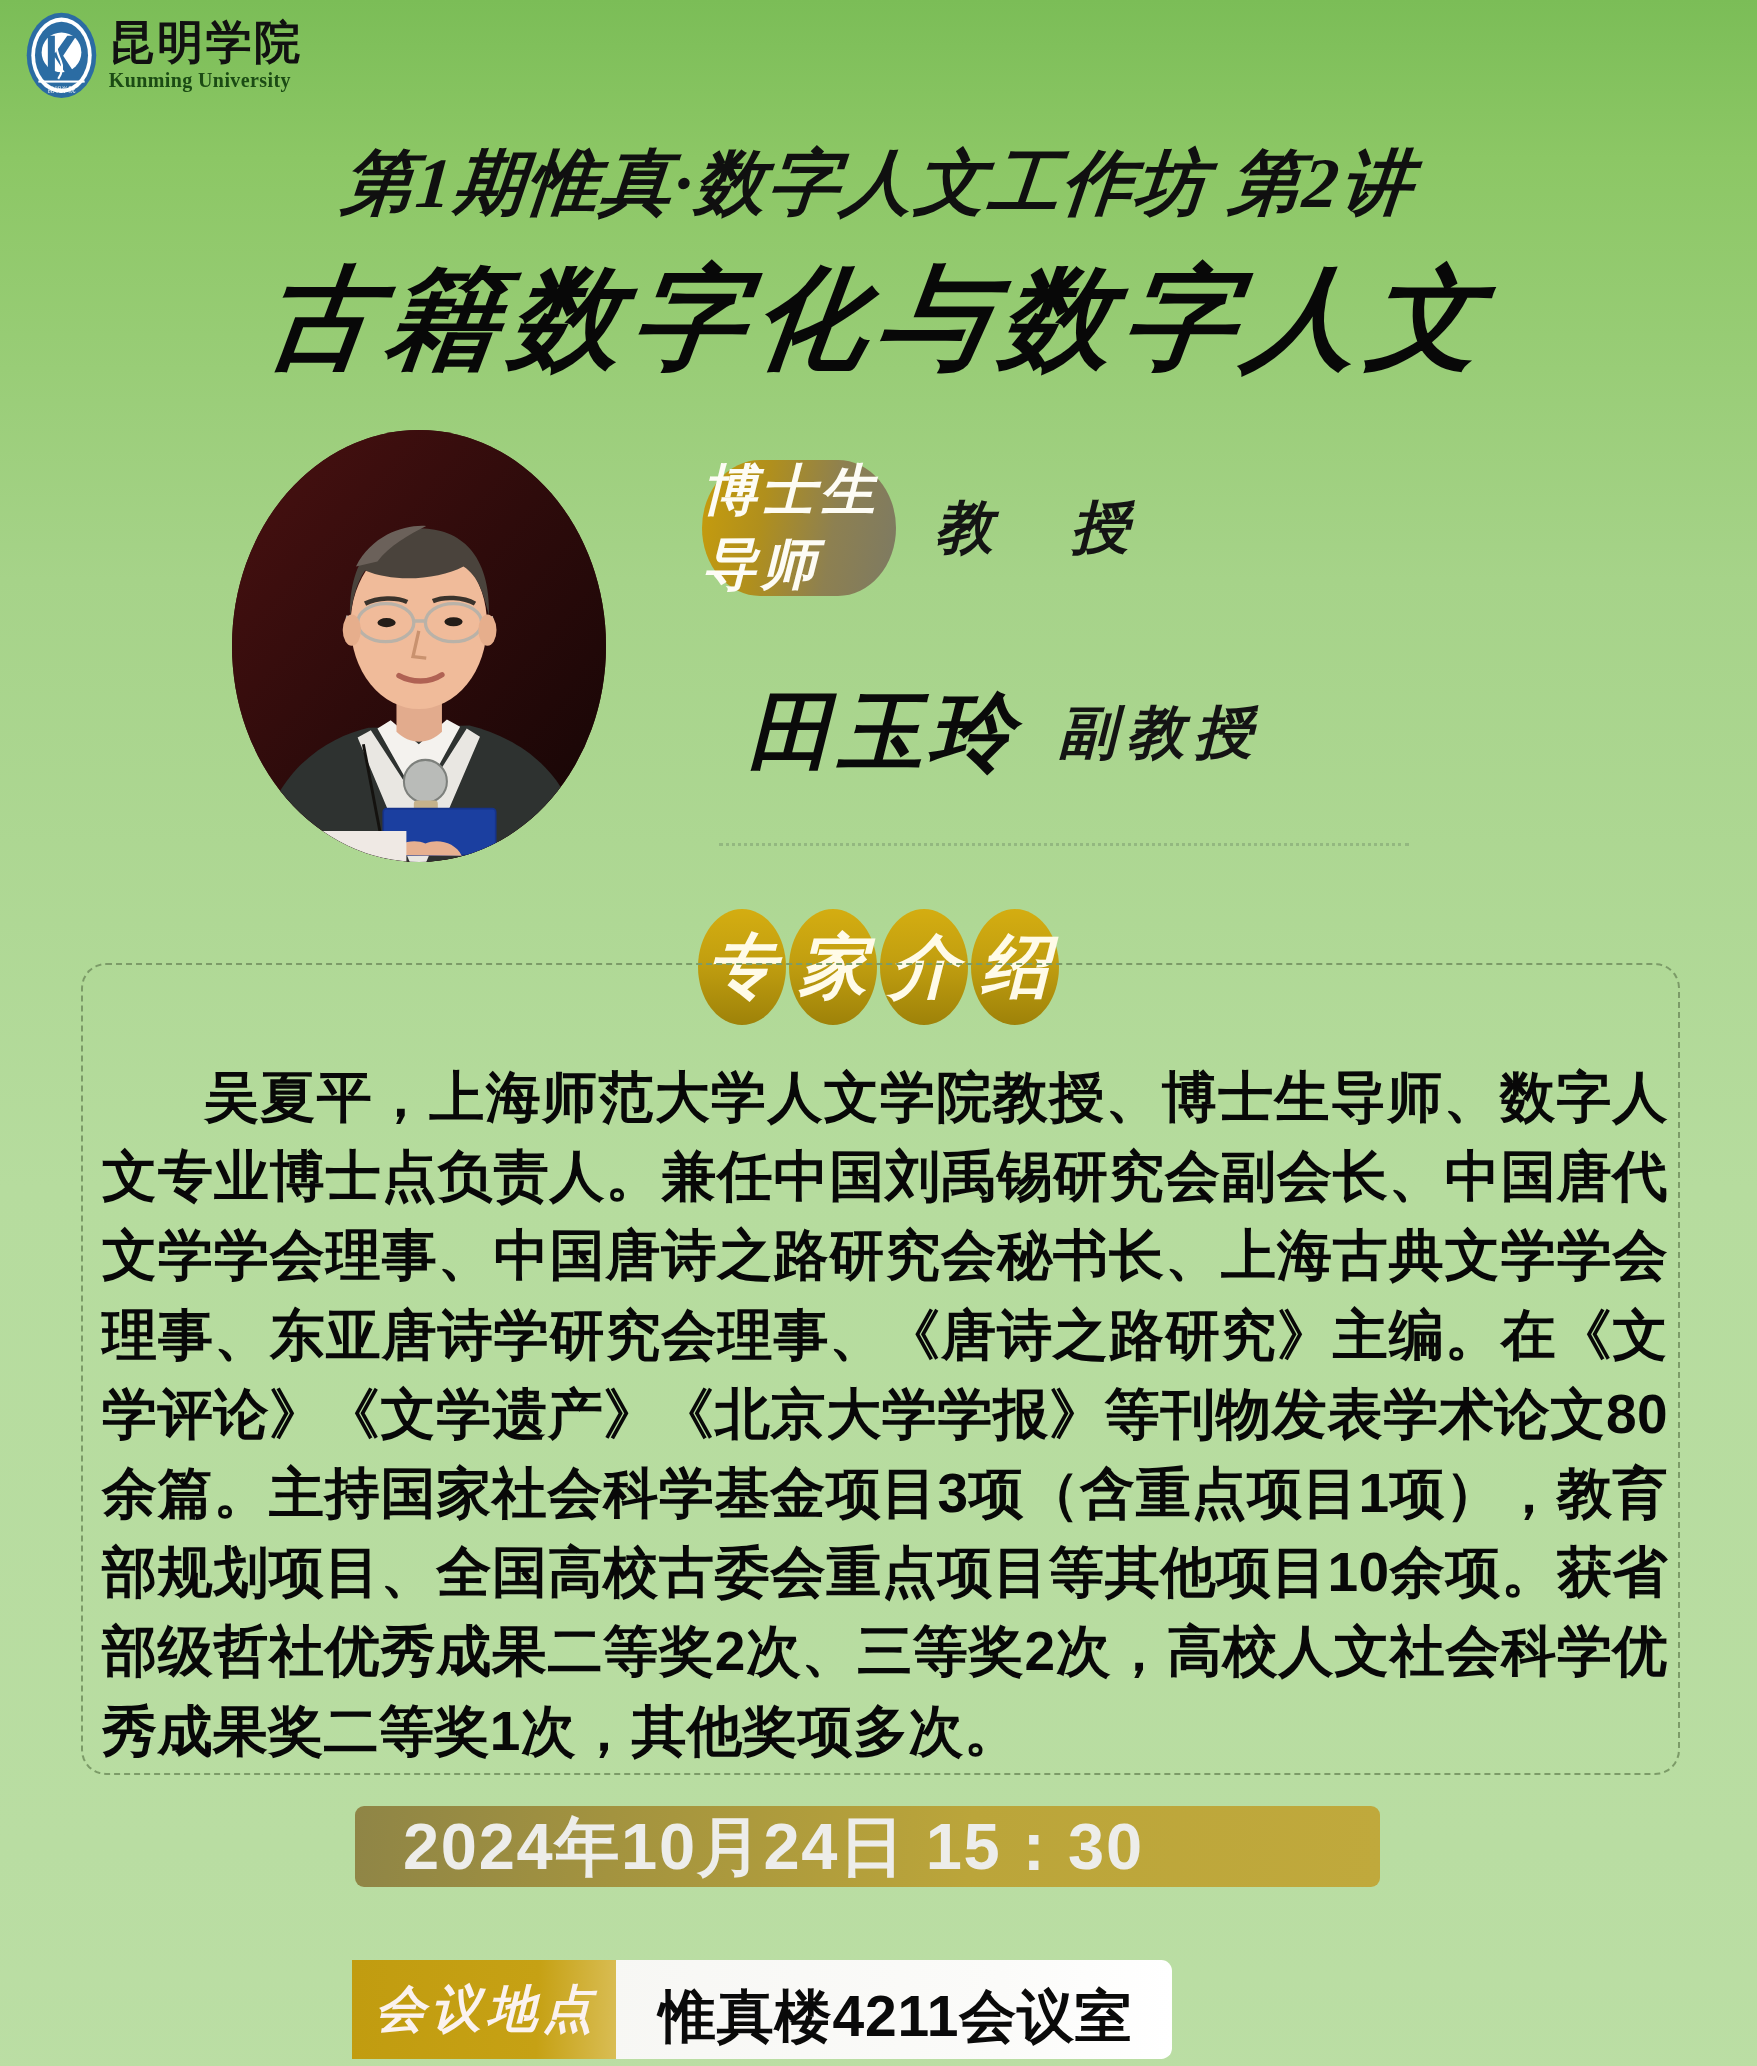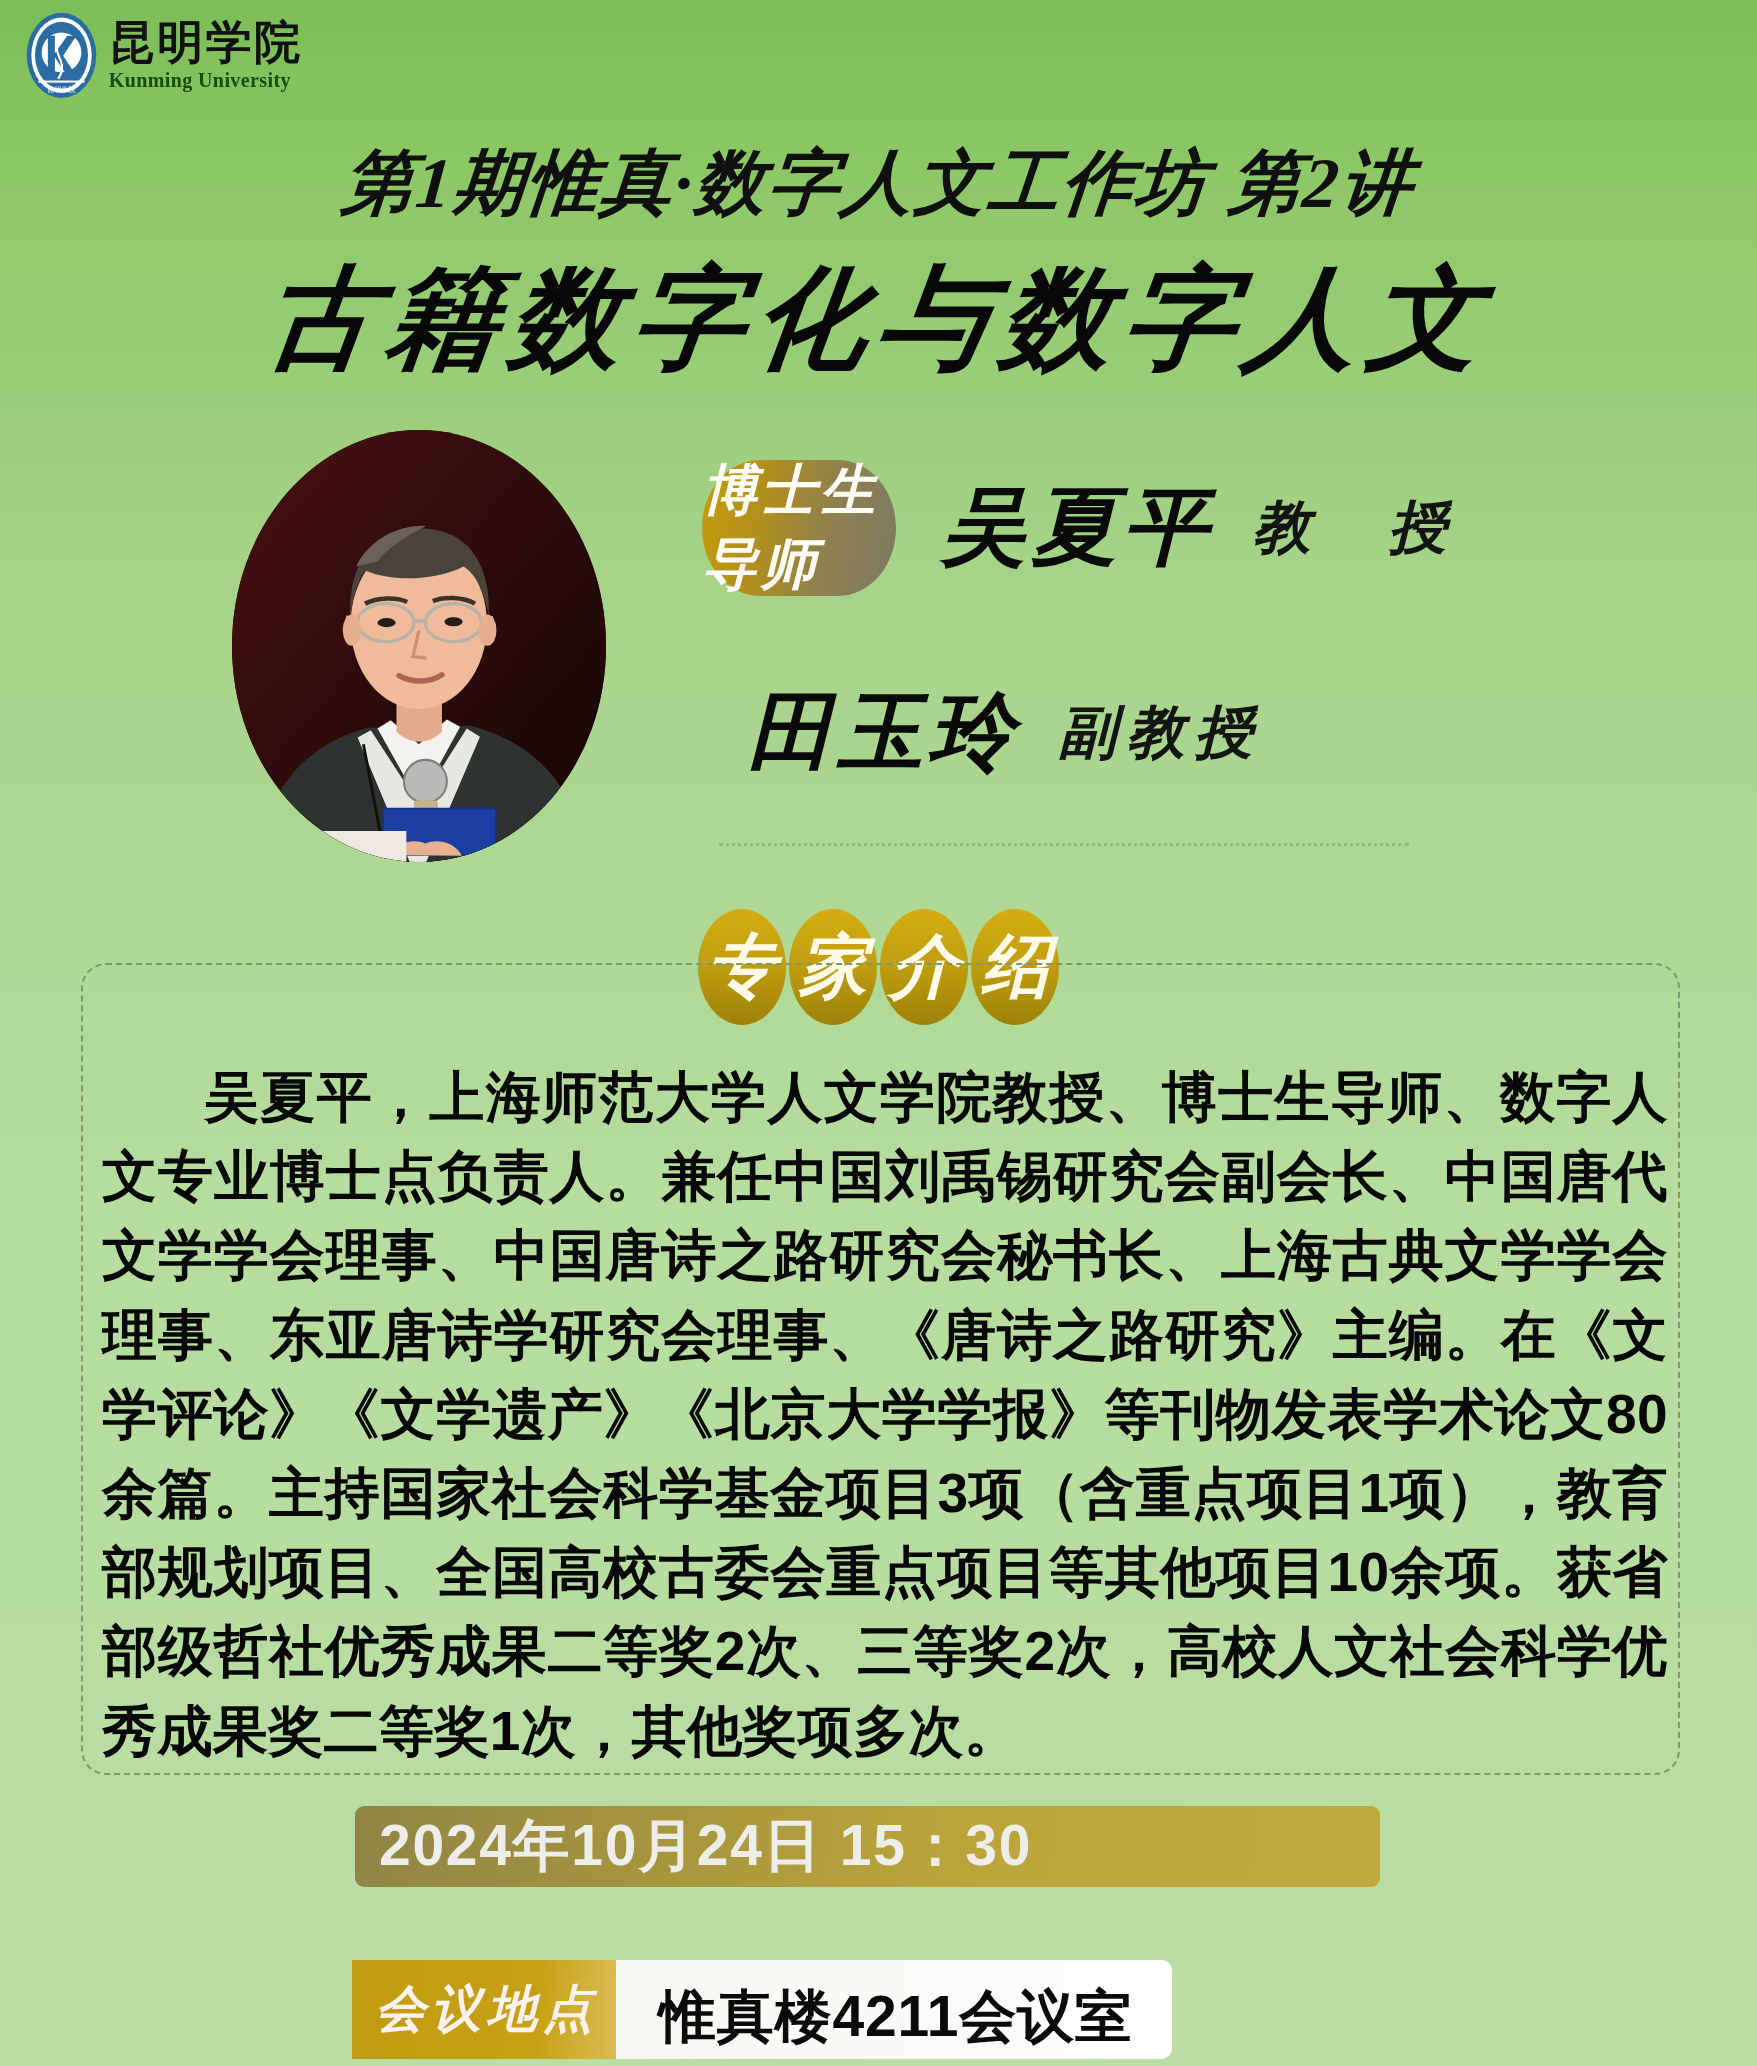--- a/index.html
+++ b/index.html
@@ -126,24 +126,24 @@
     text-indent:102px;
     text-align:justify;
   }
 
   
   .datebar{
     position:absolute; left:355px; top:1806px;
     width:1025px; height:81px;
     border-radius:9px;
     background:linear-gradient(95deg,#8f8546 0%,#a3933f 25%,#bba53a 60%,#c0a93c 100%);
-    display:flex; align-items:center; padding-left:24px;
+    display:flex; align-items:center; padding-left:48px;
     color:#ededea;
     font-family:"Liberation Sans","DejaVu Sans",sans-serif;
-    font-size:57px; font-weight:700; letter-spacing:1.7px;
+    font-size:65px; font-weight:700; letter-spacing:1.7px;
   }
   .inforow{
     position:absolute; display:flex; align-items:stretch;
     height:99px;
   }
   .inforow.r1{ left:352px; top:1960px; }
   .info-key{
     width:264px; flex:none;
     border-radius:0;
     background:linear-gradient(92deg,#c19c10 0%,#c6a114 70%,#d9bd54 100%);
@@ -299,21 +299,20 @@
 
       <path d="M380 1028 C400 996 440 988 468 1000 C500 988 540 998 556 1030 Z" fill="#e7b090"></path>
 
       <rect x="132" y="970" width="290" height="75" fill="#efe9e4"></rect>
     </svg>
   </div>
 
   <div class="speakers">
     <div class="srow">
       <div class="badge">博士生导师</div>
-      <div class="sname">吴夏平</div>
       <div class="stitle">教　授</div>
     </div>
     <div class="srow">
       <div class="sname">田玉玲</div>
       <div class="stitle">副教授</div>
     </div>
   </div>
 
   <div class="divider"></div>
 

